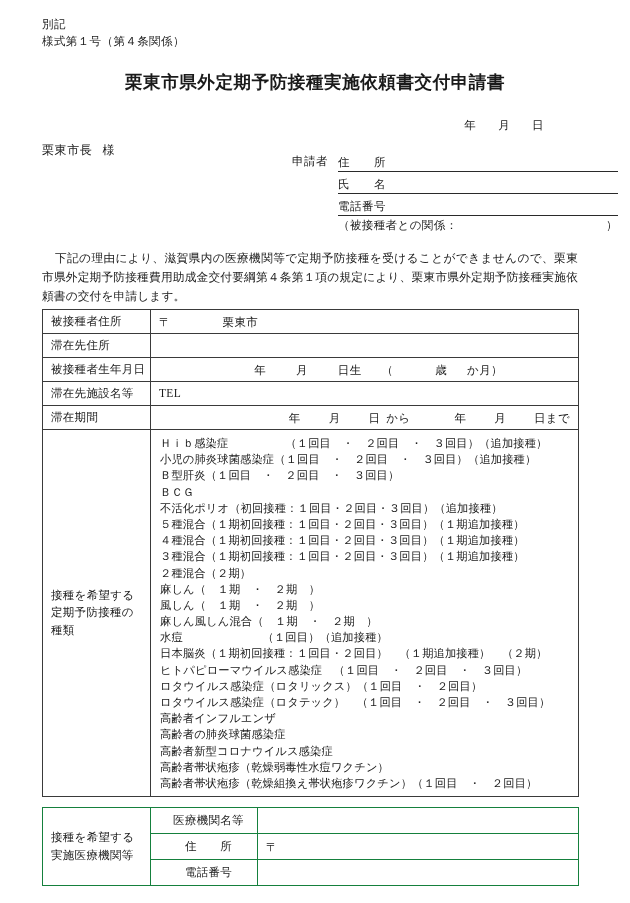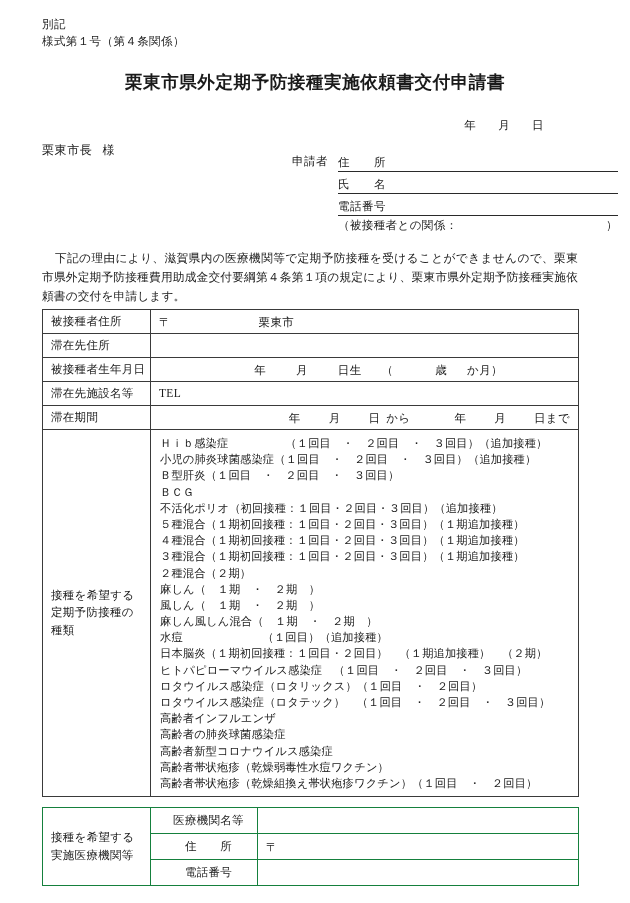--- a/index.html
+++ b/index.html
@@ -168,21 +168,21 @@
     box-sizing: border-box;
   }
   .cell.tall { height: 30px; }
   .cell.postal { position: relative; }
   .postal-mark {
     display: inline-block;
     margin-right: 8px;
   }
   .city-name {
     display: inline-block;
-    margin-left: 80px;
+    margin-left: 44px;
     letter-spacing: 0.4px;
   }
   .dob-line {
     text-align: center;
     letter-spacing: 0.3px;
     white-space: nowrap;
     padding-right: 10px;
   }
   .dob-line .g1 { display: inline-block; width: 30px; }
   .dob-line .g2 { display: inline-block; width: 30px; }

